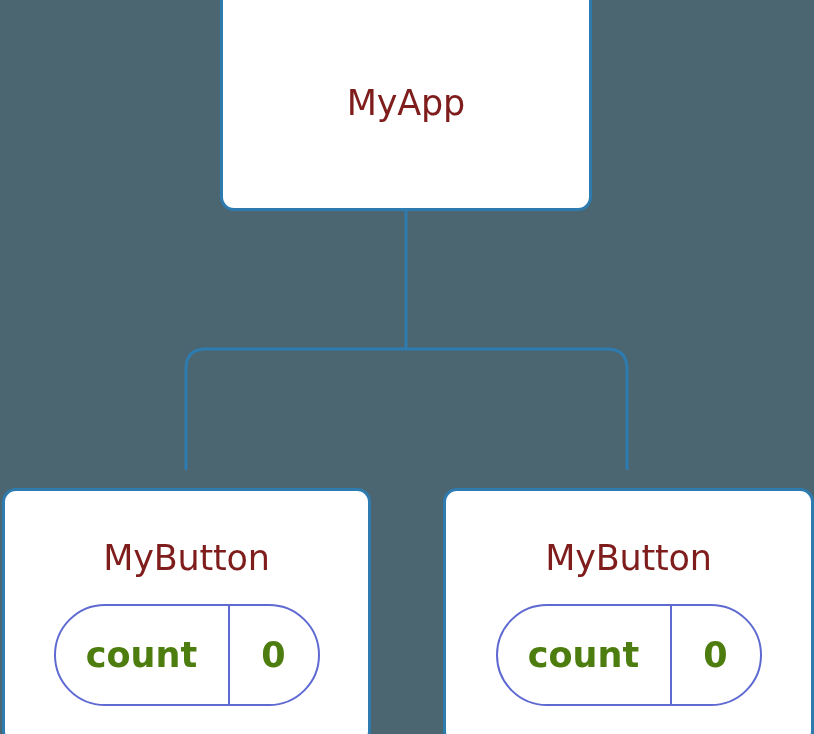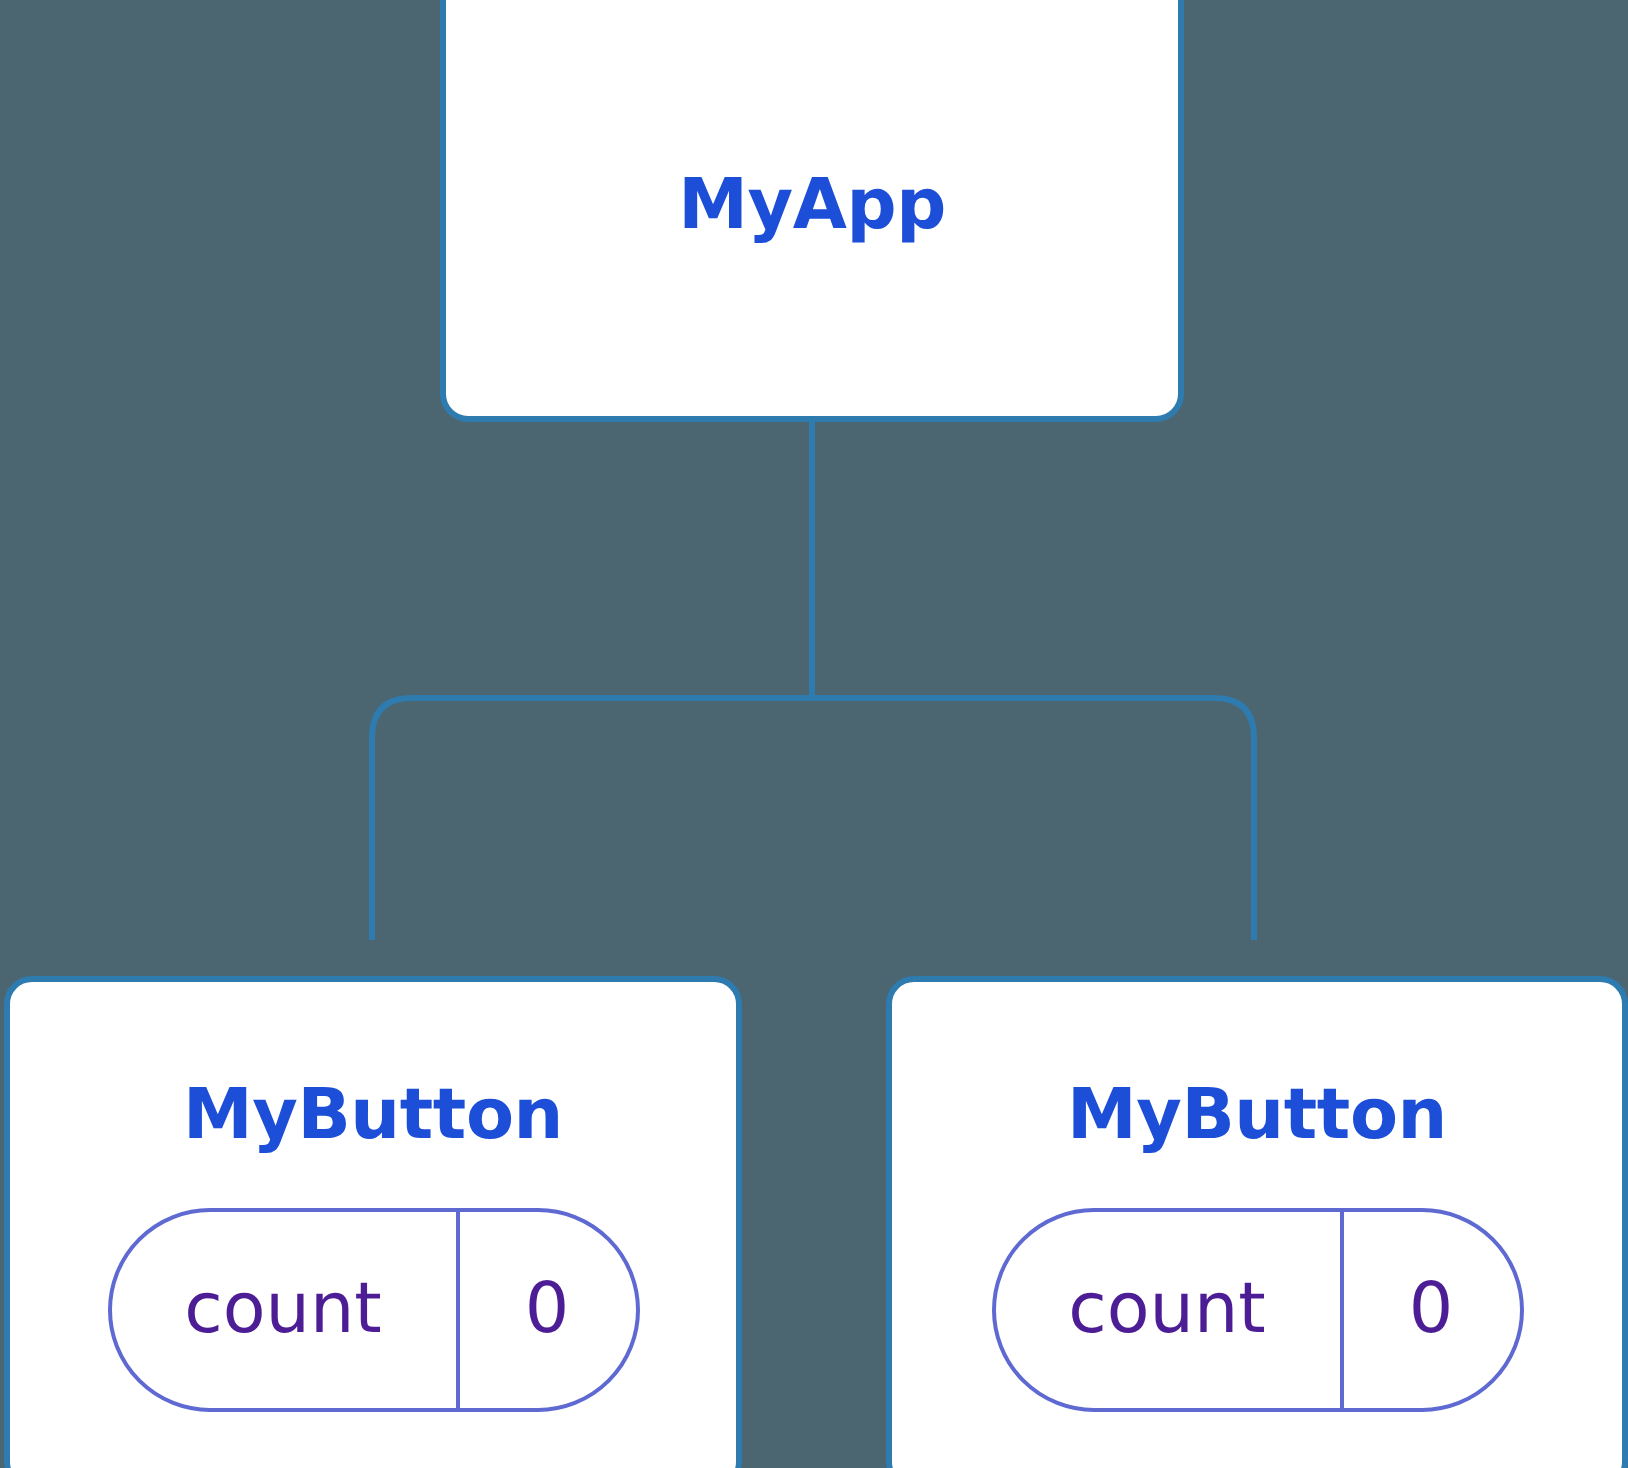--- a/index.html
+++ b/index.html
@@ -39,23 +39,23 @@
     background: #ffffff;
     border: 3px solid #2e7bb0;
     border-radius: 14px;
     box-sizing: border-box;
     display: flex;
     flex-direction: column;
     align-items: center;
   }
 
   .node-title {
-    color: #1d4ed8;
+    color: #7f1d1d;
     font-size: 35px;
-    font-weight: 700;
+    font-weight: 400;
     letter-spacing: -0.2px;
     line-height: 1;
     white-space: nowrap;
   }
 
   
   #node-root {
     left: 220px;
     top: -16px;
     width: 372px;
@@ -105,23 +105,23 @@
     border-right: 2px solid #5e6ad2;
     box-sizing: border-box;
   }
   .state-val {
     flex: 1 1 auto;
     display: flex;
     align-items: center;
     justify-content: center;
   }
   .state-text {
-    color: #4c1d95;
+    color: #4d7c0f;
     font-size: 35px;
-    font-weight: 400;
+    font-weight: 700;
     line-height: 1;
     white-space: nowrap;
   }
 </style>
 </head>
 <body>
 
 <div id="stage">
 
   <svg id="connectors" viewBox="0 0 814 734" width="814" height="734" fill="none" xmlns="http://www.w3.org/2000/svg">

